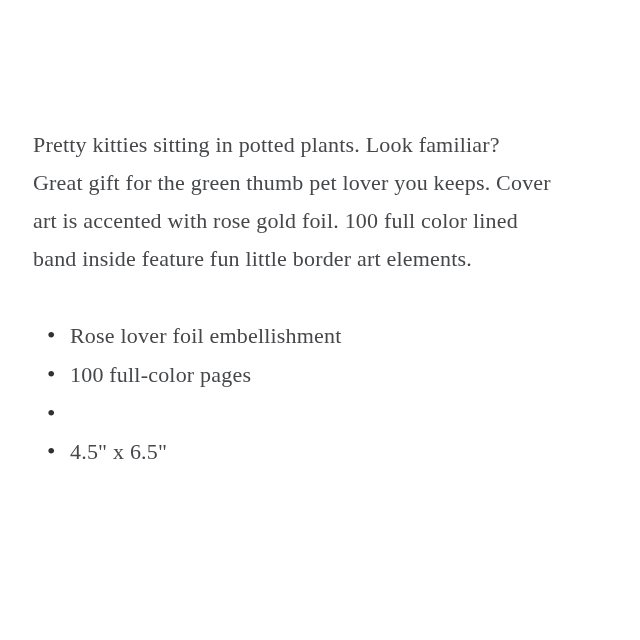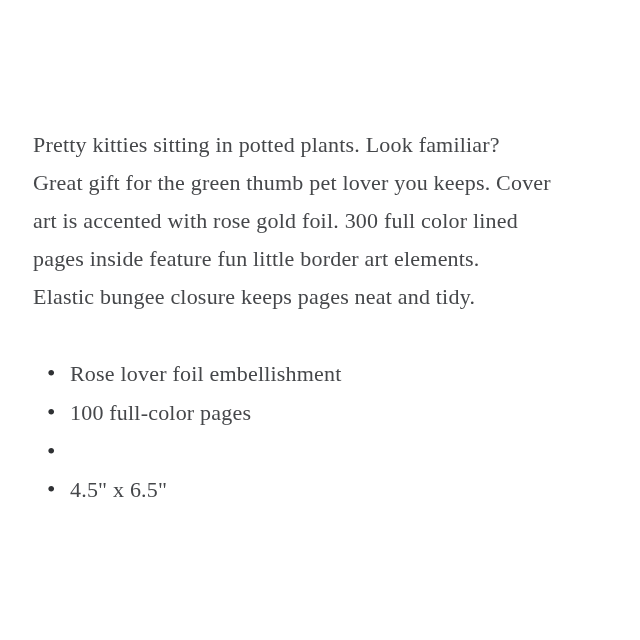--- a/index.html
+++ b/index.html
@@ -46,23 +46,22 @@
   }
 </style>
 </head>
 <body>
 
 <main class="content">
 
   <div class="para">
     <div class="para-line">Pretty kitties sitting in potted plants. Look familiar?</div>
     <div class="para-line">Great gift for the green thumb pet lover you keeps. Cover</div>
-    <div class="para-line">art is accented with rose gold foil. 300 full color lined</div>
-    <div class="para-line">pages inside feature fun little border art elements.</div>
-    <div class="para-line">Elastic bungee closure keeps pages neat and tidy.</div>
+    <div class="para-line">art is accented with rose gold foil. 100 full color lined</div>
+    <div class="para-line">band inside feature fun little border art elements.</div>
   </div>
 
   <ul class="features">
     <li class="feature">
       <span class="bullet">•</span>
       <span class="feature-text">Rose lover foil embellishment</span>
     </li>
     <li class="feature">
       <span class="bullet">•</span>
       <span class="feature-text">100 full-color pages</span>

